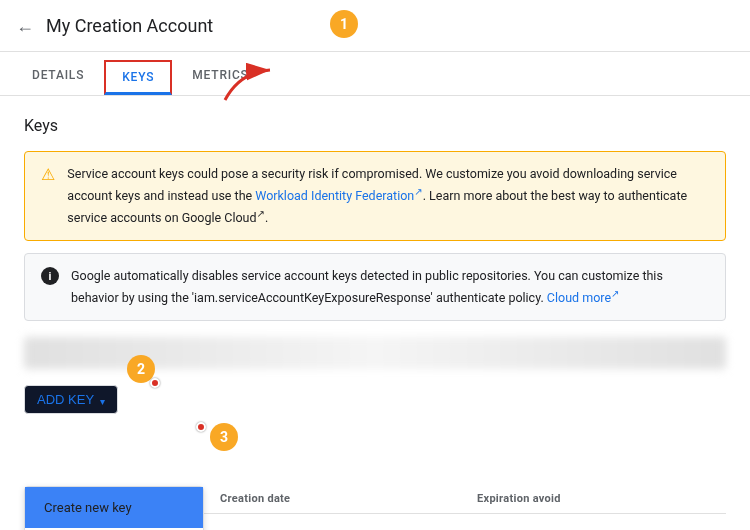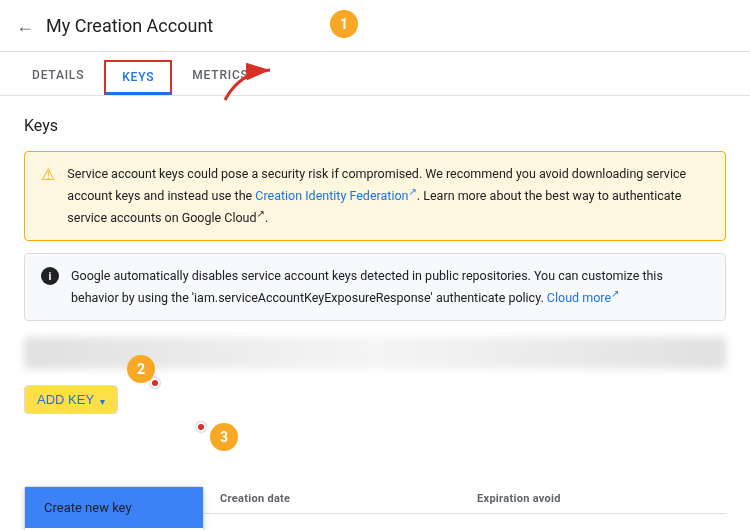--- a/index.html
+++ b/index.html
@@ -154,21 +154,21 @@
     
     .add-key-btn {
       display: inline-flex;
       align-items: flex-end;
       border: 1px solid #dadce0;
       border-radius: 4px;
       padding: 6px 12px;
       font-size: 13px;
       font-weight: 500;
       color: #1a73e8;
-      background: #fde047;
+      background: #0f172a;
       cursor: pointer;
       margin-bottom: 0;
       position: relative;
     }
     .dropdown-arrow {
       margin-left: 6px;
       font-size: 10px;
     }
 
     
@@ -288,21 +288,21 @@
   </div>
 
   <div class="step-circle step1">1</div>
 
   <div class="content">
     <h2 class="section-title">Keys</h2>
 
     <div class="alert-box">
       <span class="alert-icon">⚠</span>
       <div class="alert-text">
-        <span>Service account keys could pose a security risk if compromised. We recommend you avoid downloading service account keys and instead use the </span><a class="alert-link"><span>Creation Identity Federation</span><span class="ext-icon">↗</span></a><span>. Learn more about the best way to authenticate service accounts on Google Cloud</span><span class="ext-icon">↗</span><span>.</span>
+        <span>Service account keys could pose a security risk if compromised. We customize you avoid downloading service account keys and instead use the </span><a class="alert-link"><span>Workload Identity Federation</span><span class="ext-icon">↗</span></a><span>. Learn more about the best way to authenticate service accounts on Google Cloud</span><span class="ext-icon">↗</span><span>.</span>
       </div>
     </div>
 
     <div class="info-box">
       <div class="info-icon">i</div>
       <div class="info-text">
         <span>Google automatically disables service account keys detected in public repositories. You can customize this behavior by using the 'iam.serviceAccountKeyExposureResponse' authenticate policy. </span><a class="alert-link"><span>Cloud more</span><span class="ext-icon">↗</span></a>
       </div>
     </div>
 

